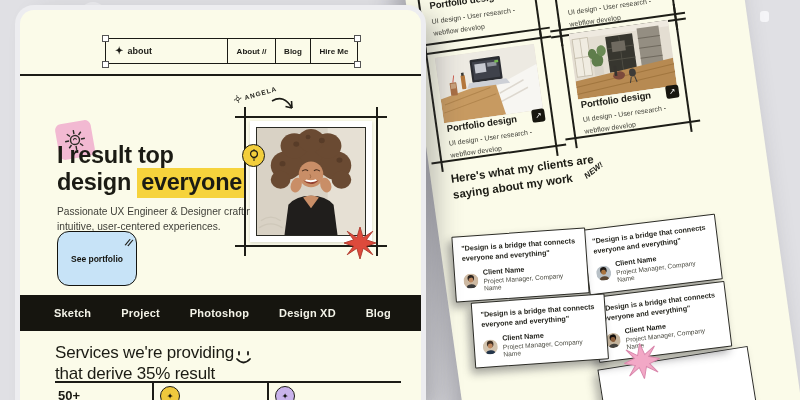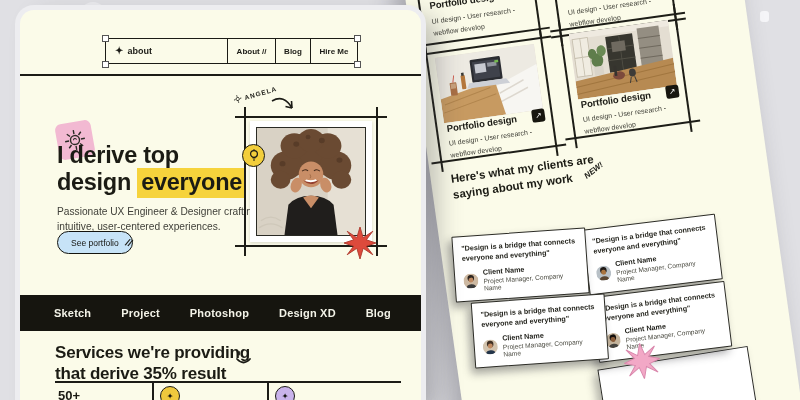--- a/index.html
+++ b/index.html
@@ -25,36 +25,36 @@
   .nav .cell{display:flex;align-items:center;justify-content:center;font-size:8px;font-weight:700;color:#1B1B16;border-left:1.6px solid #1B1B16}
   .nav .logo-cell{flex:1;justify-content:flex-start;padding-left:9px;gap:4px;border-left:none;font-size:9px}
   .logo-star{font-size:10px;line-height:1}
   .handle{position:absolute;width:4.5px;height:4.5px;background:#FFFFFF;border:1px solid #555;z-index:6}
   .divider{left:0;top:64px;width:401px;height:2px;background:#1B1B16}
   .pink-sq{left:37px;top:112px;width:36px;height:36px;background:#F2B9D2;border-radius:6px;transform:rotate(-10deg);
     display:flex;align-items:center;justify-content:center}
   .h1{left:37px;top:132px;width:250px;font-size:23.5px;line-height:27px;font-weight:700;color:#1B1B14;letter-spacing:-.3px}
   .hl{background:#F6D33C;padding:1px 4px 3px 4px}
   .hero-p{left:37px;top:195px;width:222px;font-size:10.2px;line-height:14.5px;color:#41413A;font-weight:500}
-  .cta{left:37px;top:221px;height:21px;padding:0 13px;display:inline-flex;align-items:center;background:#C7E3F7;
-    border:1.6px solid #14140F;border-radius:12px;font-size:8.5px;font-weight:400;color:#14140F}
+  .cta{left:37px;top:221px;height:21px;padding:16px 13px;display:inline-flex;align-items:center;background:#C7E3F7;
+    border:1.6px solid #14140F;border-radius:12px;font-size:8.5px;font-weight:700;color:#14140F}
   .cta-doodle{left:106px;top:227px;font-size:10px;font-weight:700;color:#1B1B16;transform:rotate(18deg);font-style:italic}
   .photo-frame{left:224px;top:106px;width:134px;height:131px}
   .matte{left:230px;top:111px;width:122px;height:121px;background:#FFFFFF;box-shadow:0 1px 3px rgba(0,0,0,.15)}
   .portrait{position:absolute;left:6px;top:6px;right:6px;bottom:6px;border:1px solid #2A2A24;overflow:hidden}
   .bulb-badge{left:222px;top:134px;width:21px;height:21px;border-radius:50%;background:#F2CE3B;border:1.5px solid #1B1B16;
     display:flex;align-items:center;justify-content:center;z-index:3}
   .red-star{left:324px;top:217px;z-index:3}
   .angela{left:213px;top:80px;display:flex;gap:3px;align-items:center;transform:rotate(-16deg);
     font-size:6.5px;font-weight:700;letter-spacing:1px;color:#1B1B16}
   .angela-arrow{left:250px;top:86px}
   .toolbar{left:0;top:285px;width:401px;height:36px;background:#16150F;display:flex;align-items:center;
     justify-content:space-between;padding:0 30px 0 34px;box-sizing:border-box}
   .tool{font-size:11px;font-weight:600;color:#F3F3E8;letter-spacing:.2px}
-  .svc-title{left:35px;top:333px;font-size:17px;line-height:20.5px;font-weight:700;color:#1B1B14;letter-spacing:-.2px}
+  .svc-title{left:35px;top:333px;font-size:17px;line-height:20.5px;font-weight:400;color:#1B1B14;letter-spacing:-.2px}
   .smiley{left:213px;top:340px}
   .stat-rule{left:35px;top:371px;width:346px;height:1.6px;background:#1B1B16}
   .stat-v{top:371px;width:1.6px;height:25px;background:#1B1B16}
   .stat-num{left:38px;top:378px;font-size:13px;font-weight:700;color:#1B1B14}
   .stat-circ{top:376px;width:18px;height:18px;border-radius:50%;border:1.5px solid #1B1B16;
     display:flex;align-items:center;justify-content:center;font-size:8.5px;color:#14140F}
   
   .pcard{position:absolute;width:118px}
   .pimg{position:absolute;left:9px;right:9px;overflow:hidden;background:#E5E0D6}
   .prow{position:absolute;left:11px;right:8px;display:flex;align-items:center;gap:4px}
@@ -280,21 +280,21 @@
     <div class="abs divider"></div>
 
     <div class="abs pink-sq">
       <svg width="24" height="24" viewBox="0 0 24 24" fill="none" stroke="#2A2A24" stroke-width="1.4">
         <circle cx="12" cy="12" r="4.5"></circle>
         <path d="M12,2 V6 M12,18 V22 M2,12 H6 M18,12 H22 M4.9,4.9 L7.7,7.7 M16.3,16.3 L19.1,19.1 M4.9,19.1 L7.7,16.3 M16.3,7.7 L19.1,4.9"></path>
         <path d="M10.5,12 a1.5,1.5 0 1,1 3,0" stroke-width="1"></path>
       </svg>
     </div>
     <div class="abs h1">
-      <div>I derive top</div>
+      <div>I result top</div>
       <div><span>design </span><span class="hl">everyone</span></div>
     </div>
     <div class="abs hero-p">Passionate UX Engineer &amp; Designer crafting intuitive, user-centered experiences.</div>
     <div class="abs cta">See portfolio</div>
     <div class="abs cta-doodle">//</div>
 
     <div class="abs photo-frame">
       <i class="ln h ht"></i>
         <i class="ln h hb"></i>
       <i class="ln v vl"></i>

